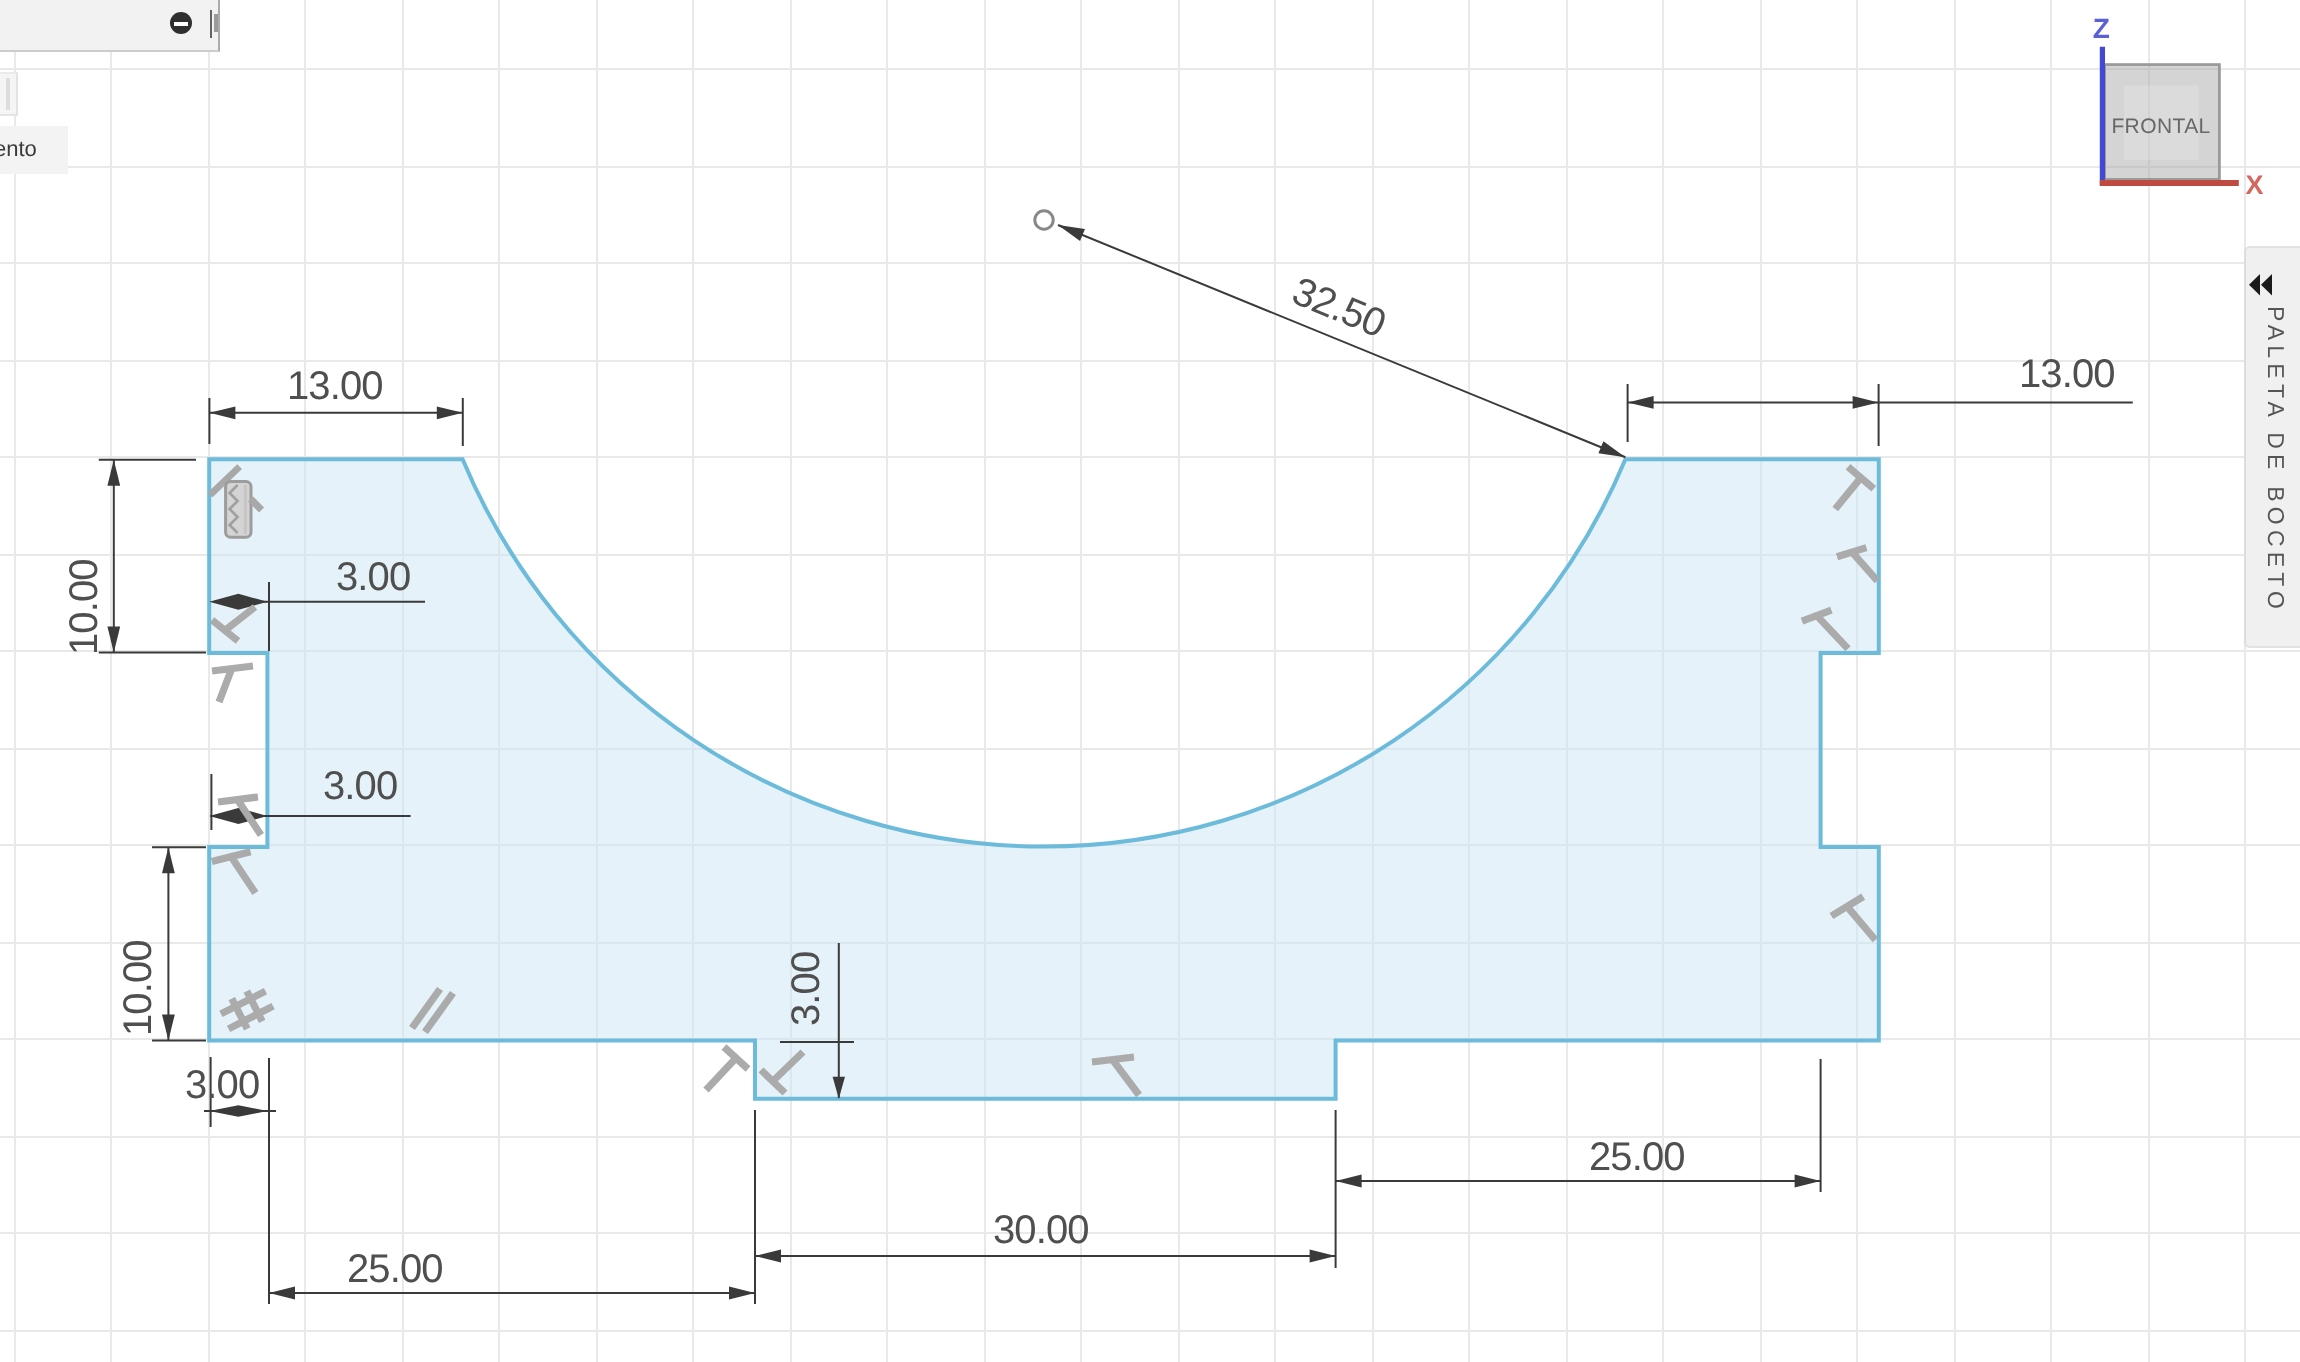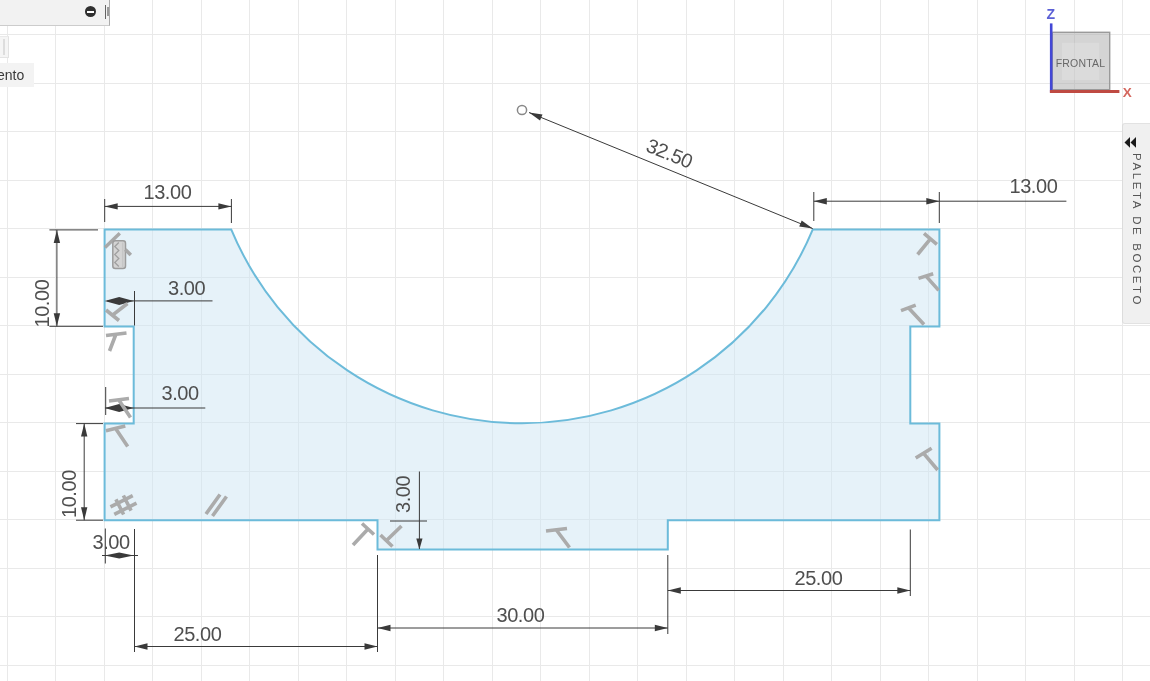--- a/index.html
+++ b/index.html
@@ -14,21 +14,21 @@
   #tbfrag{position:absolute;left:0;top:0;width:109px;height:25px;background:#f2f2f2;
     border-right:1px solid #ababab;border-bottom:1px solid #cccccc;}
   #tbcirc{position:absolute;left:84.7px;top:6px;width:11.4px;height:11.4px;border-radius:50%;background:#2f2f2f;}
   #tbminus{position:absolute;left:2.4px;top:4.8px;width:6.6px;height:1.8px;background:#ffffff;}
   #tbline{position:absolute;left:104.5px;top:4.6px;width:1.6px;height:14px;background:#646464;}
   #tbline2{position:absolute;left:107.4px;top:7px;width:1.6px;height:9px;background:#9a9a9a;}
   #smalltab{position:absolute;left:0;top:36px;width:7.5px;height:20px;background:#f5f5f5;
     border-right:1px solid #e2e2e2;border-top:1px solid #eaeaea;border-bottom:1px solid #e4e4e4;}
   #smalltabin{position:absolute;left:3px;top:2px;width:1.5px;height:16px;background:#dddddd;}
   #nto{position:absolute;left:0;top:63px;width:32px;height:24px;background:#f3f3f3;
-    font-size:14px;color:#3a3a3a;line-height:25px;padding-left:2px;text-indent:-5px;overflow:hidden;}
+    font-size:11px;color:#3a3a3a;line-height:25px;padding-left:2px;text-indent:-5px;overflow:hidden;}
   #rpanel{position:absolute;left:1122px;top:123px;width:28px;height:199px;background:#f0f0f0;
     border-left:1px solid #dcdcdc;border-top:1px solid #e2e2e2;border-bottom:1px solid #e2e2e2;
     border-top-left-radius:3px;border-bottom-left-radius:3px;}
   #rptxt{position:absolute;left:8px;top:29px;writing-mode:vertical-rl;
     font-size:11.5px;color:#555555;letter-spacing:2.6px;white-space:nowrap;}
 </style>
 </head>
 <body>
 <div id="canvas"></div>
 <svg id="mainsvg" width="1150" height="681" viewBox="0 0 1150 681">

